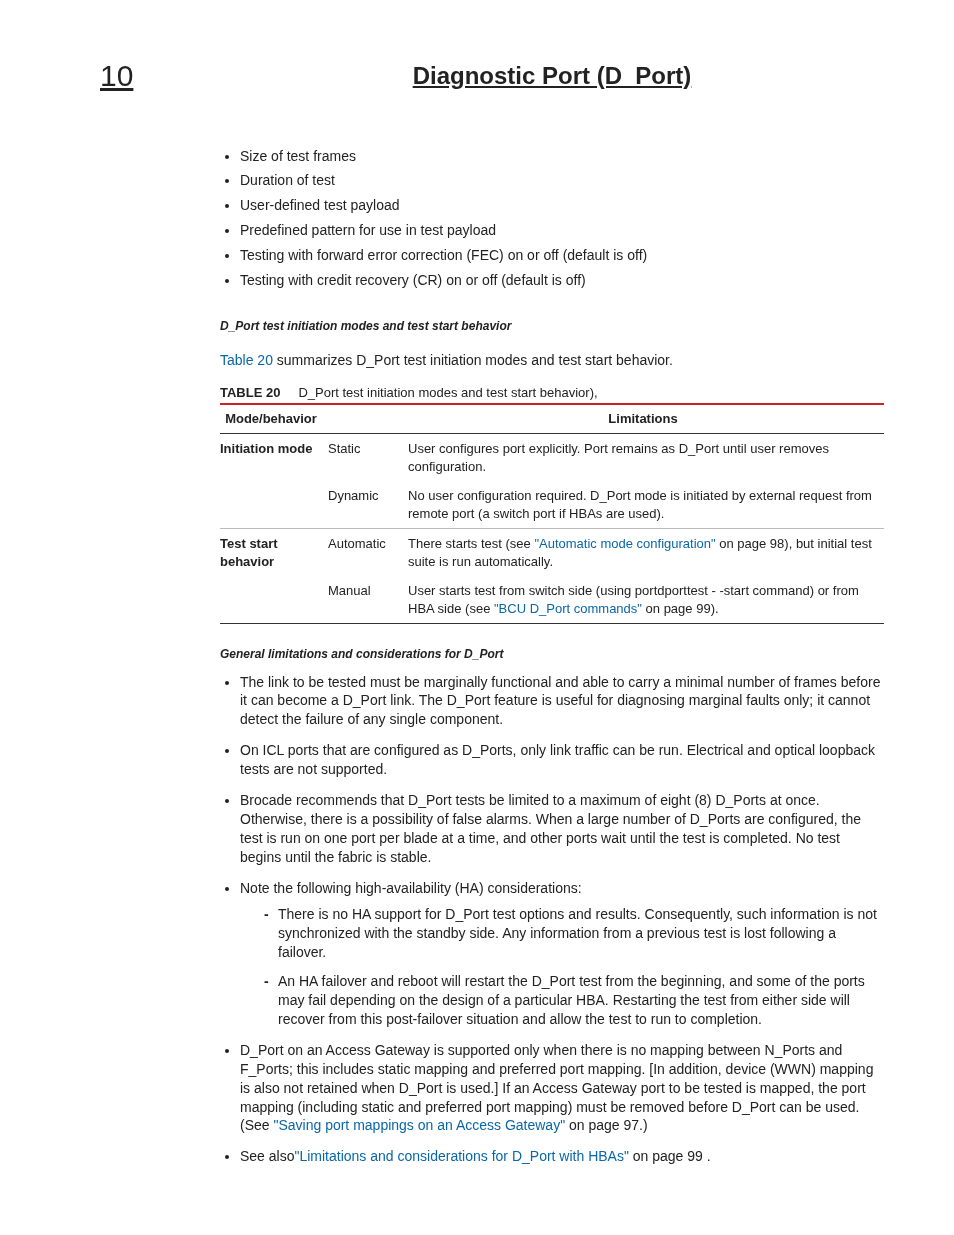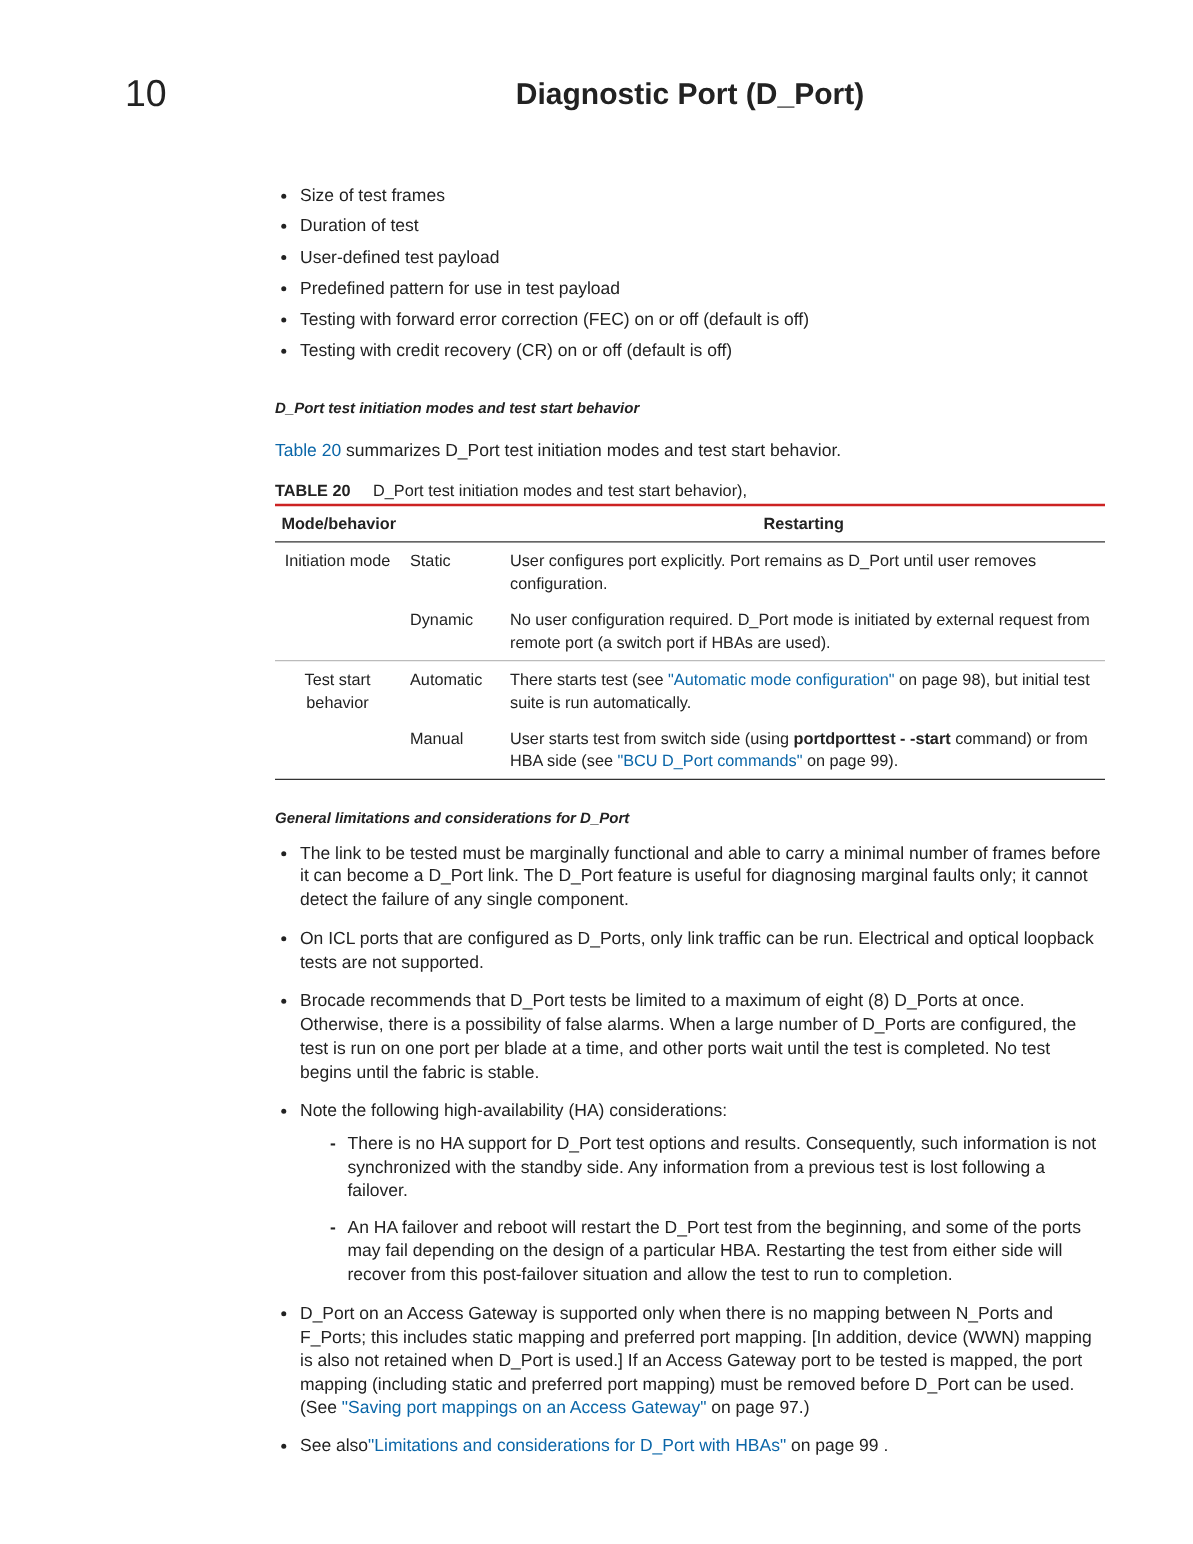--- a/index.html
+++ b/index.html
@@ -9,20 +9,21 @@
     margin: 0;
     padding: 56px 70px 60px 100px;
     width: 954px;
     box-sizing: border-box;
     line-height: 1.35;
   }
   .header {
     display: flex;
     align-items: flex-start;
     margin-bottom: 50px;
+    text-decoration: underline;
   }
   .chapnum {
     font-size: 30px;
     font-weight: 400;
     width: 120px;
   }
   .title {
     font-size: 24px;
     font-weight: 600;
     text-align: center;
@@ -61,23 +62,23 @@
     border-collapse: collapse;
     width: 100%;
     font-size: 13px;
     margin-bottom: 10px;
   }
   thead tr { border-top: 2px solid #c22; border-bottom: 1px solid #333; }
   th { text-align: center; font-weight: 700; padding: 5px 6px 5px 0; }
   td { vertical-align: top; padding: 6px 8px 6px 0; }
   tr.sep td { border-top: 1px solid #bbb; }
   tbody tr:last-child td { border-bottom: 1px solid #333; }
-  td.rowhdr { font-weight: 400; width: 100px; text-align: center; }
+  td.rowhdr { font-weight: 700; width: 100px; }
   td.mode { width: 72px; }
-  .cmd { font-weight: 700; }
+  .cmd { font-weight: 400; }
   ul.limits { padding-left: 20px; margin: 0; }
   ul.limits > li { margin-bottom: 12px; }
   ul.sub { list-style: none; padding-left: 24px; margin-top: 8px; }
   ul.sub > li { position: relative; margin-bottom: 10px; padding-left: 14px; }
   ul.sub > li::before { content: "-"; position: absolute; left: 0; font-weight: 700; }
 </style>
 </head>
 <body>
 
 <div class="header">
@@ -103,21 +104,21 @@
 
   <div class="tabcap">
     <span class="lbl">TABLE 20</span><span>D_Port test initiation modes and test start behavior),</span>
   </div>
 
   <table>
     <thead>
       <tr>
         <th>Mode/behavior</th>
         <th></th>
-        <th>Restarting</th>
+        <th>Limitations</th>
       </tr>
     </thead>
     <tbody>
       <tr>
         <td class="rowhdr">Initiation mode</td>
         <td class="mode">Static</td>
         <td>User configures port explicitly. Port remains as D_Port until user removes configuration.</td>
       </tr>
       <tr>
         <td class="rowhdr"></td>

